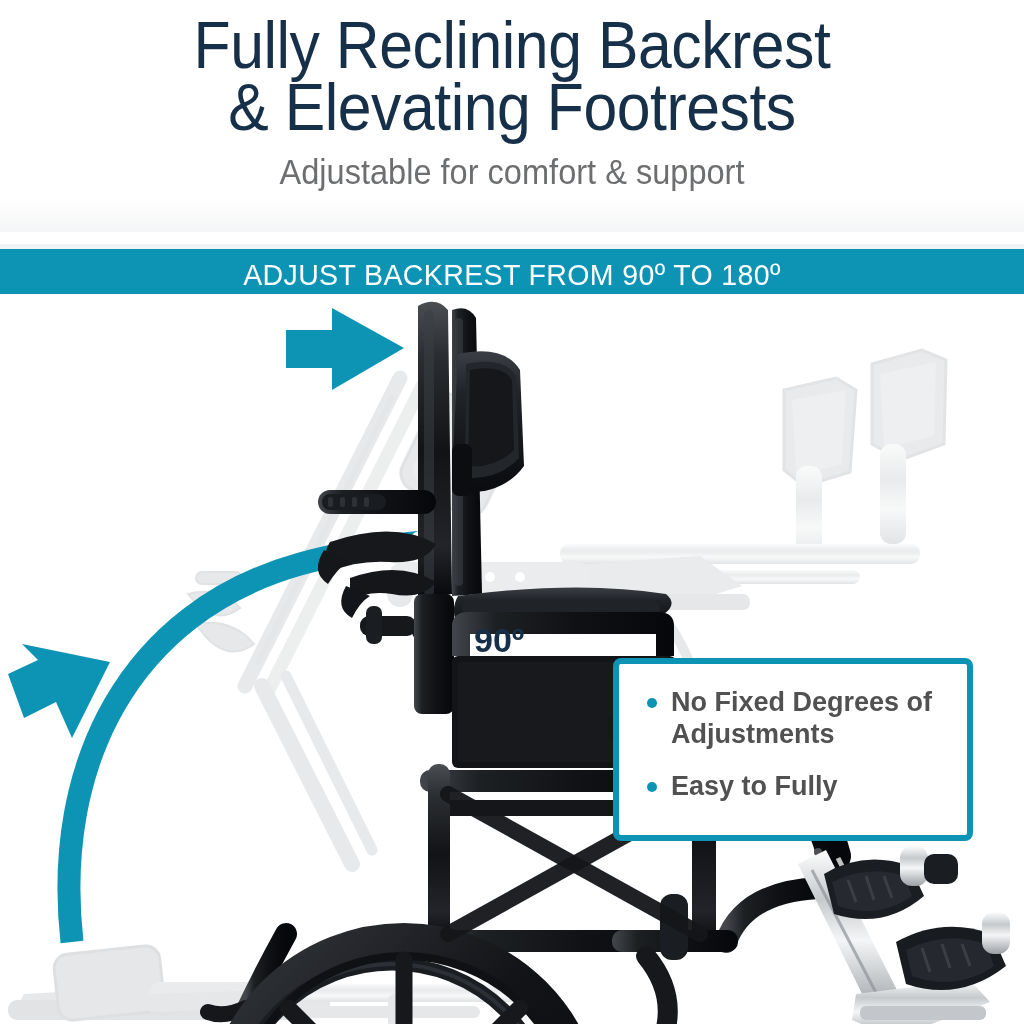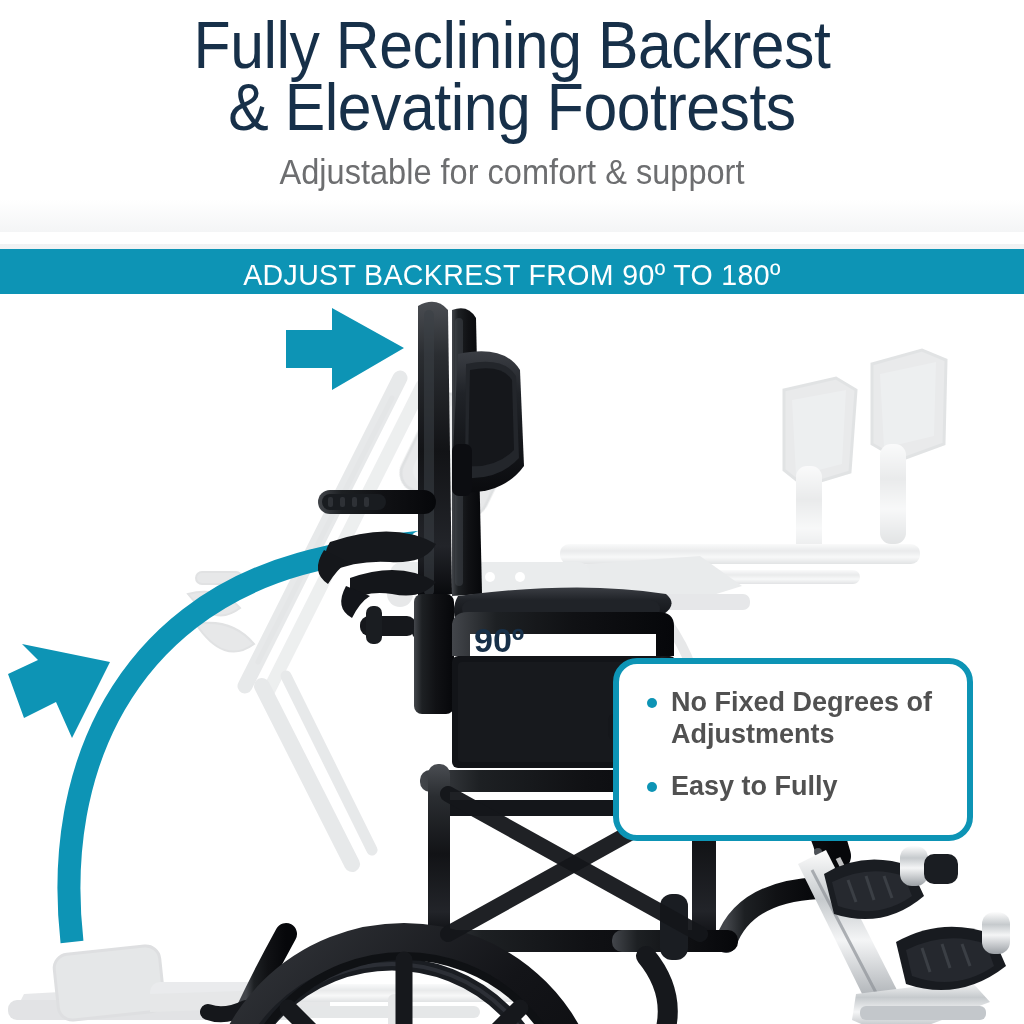--- a/index.html
+++ b/index.html
@@ -65,21 +65,21 @@
   .deg-label{
     position:absolute; font-weight:bold; color:var(--navy);
     letter-spacing:0px; white-space:nowrap;
   }
   #label-90  { left:474px; top:320px; font-size:34px;margin-top:7px; }
 
   
   .callout{
     position:absolute; left:613px; top:364px; width:360px; height:183px;
     border:6px solid var(--teal);
-    border-radius:24px;
+    border-radius:8px;
     background:#ffffff;
     padding:22px 18px 0 22px;
   }
   .callout ul{ list-style:none; }
   .callout li{
     display:flex; align-items:flex-start;
     color:var(--darkgray);
     font-size:27px; font-weight:bold; line-height:32px;
     margin-bottom:20px;
   }

